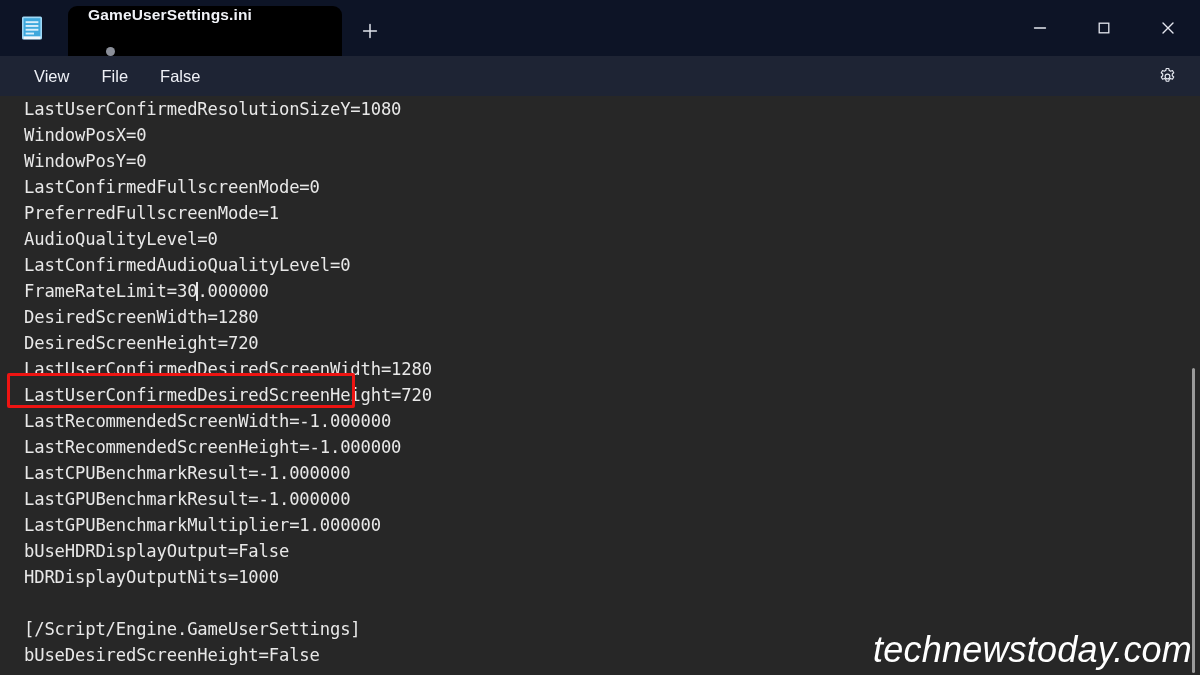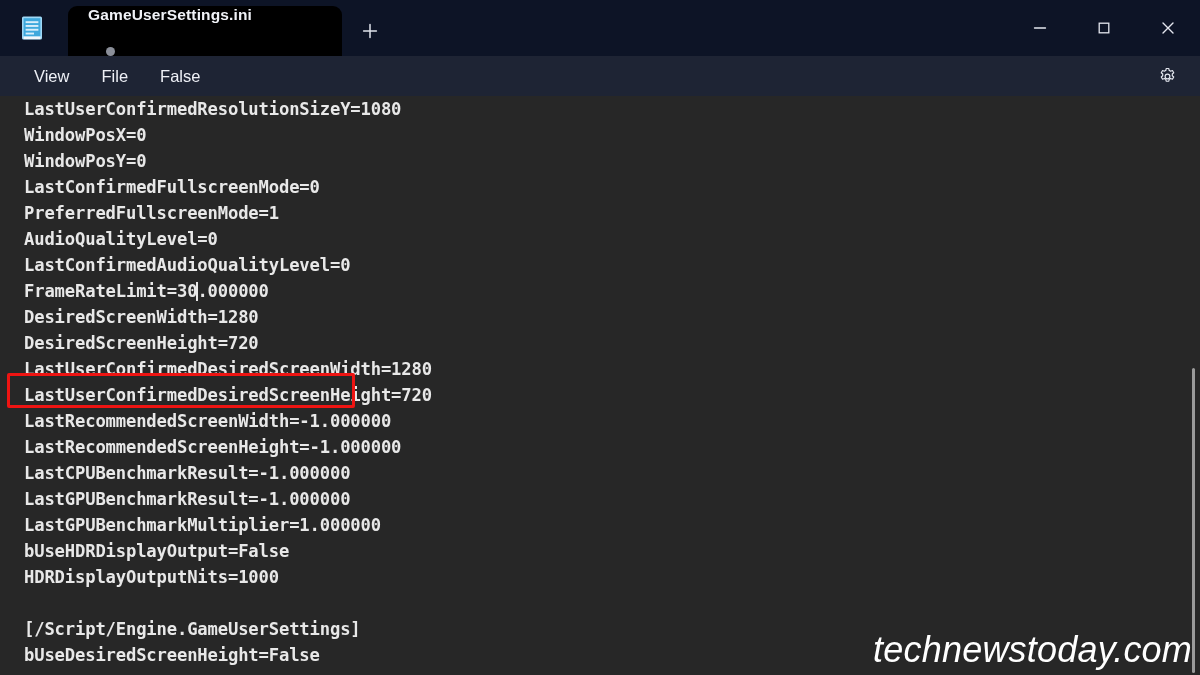--- a/index.html
+++ b/index.html
@@ -157,21 +157,20 @@
     font-size: 17.2px;
     line-height: 26px;
     color: #e8e8e8;
     letter-spacing: -0.15px;
   }
 
   .line {
     height: 26px;
     position: relative;
     white-space: pre;
-    font-weight: bold;
   }
 
   .line.blank { color: transparent; }
 
   
   .caret {
     display: inline-block;
     width: 0;
     border-left: 2px solid #e8e8e8;
     height: 19px;

